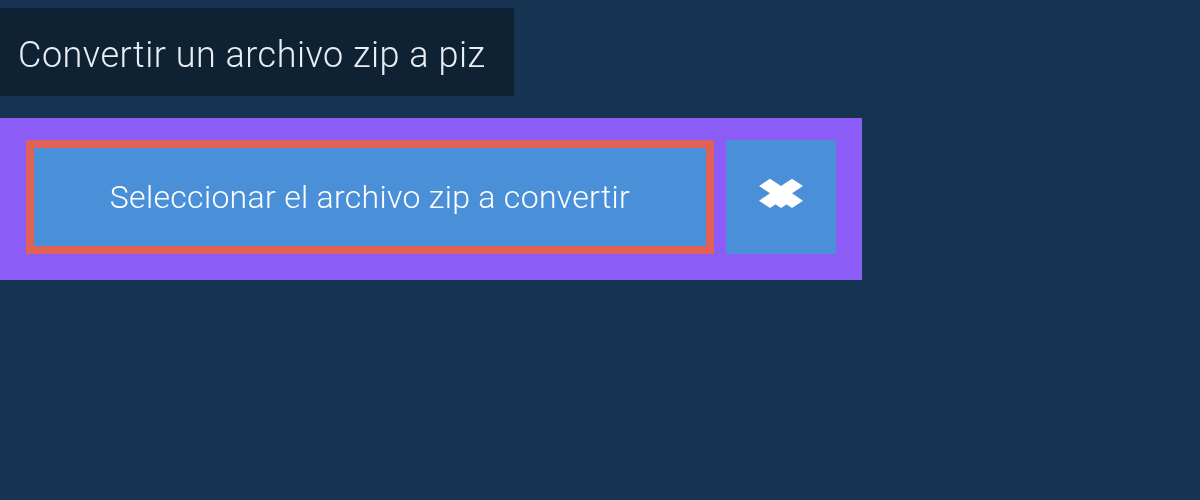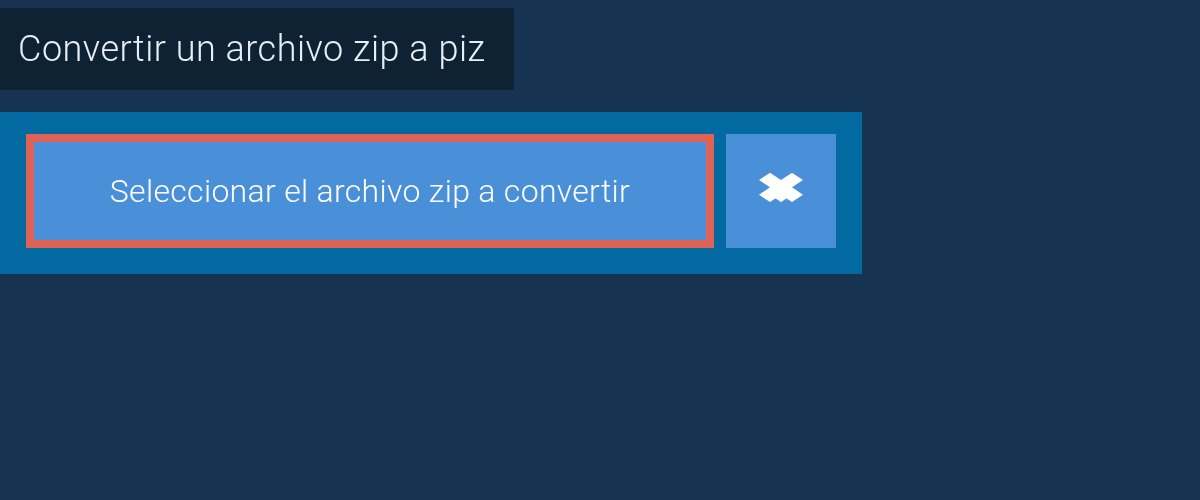--- a/index.html
+++ b/index.html
@@ -10,32 +10,32 @@
     body {
       width: 1200px;
       height: 500px;
       background: #163451;
       font-family: -apple-system, BlinkMacSystemFont, "Segoe UI", Roboto, Helvetica, Arial, sans-serif;
       overflow: hidden;
     }
     .title-bar {
       display: inline-block;
       background: #0e2233;
-      padding: 20px 28px 20px 18px;
+      padding: 26px 28px 20px 18px;
       margin-left: 0;
       margin-top: 8px;
     }
     .title-text {
       color: #e8eef3;
       font-size: 36px;
       font-weight: 300;
       letter-spacing: 0.5px;
     }
     .upload-panel {
-      background: #0369a1;
+      background: #8b5cf6;
       padding: 22px 26px 26px 26px;
       margin-top: 22px;
       width: 862px;
       display: flex;
       gap: 12px;
       align-items: stretch;
     }
     .select-button {
       flex: 1;
       background: #4a90d9;

